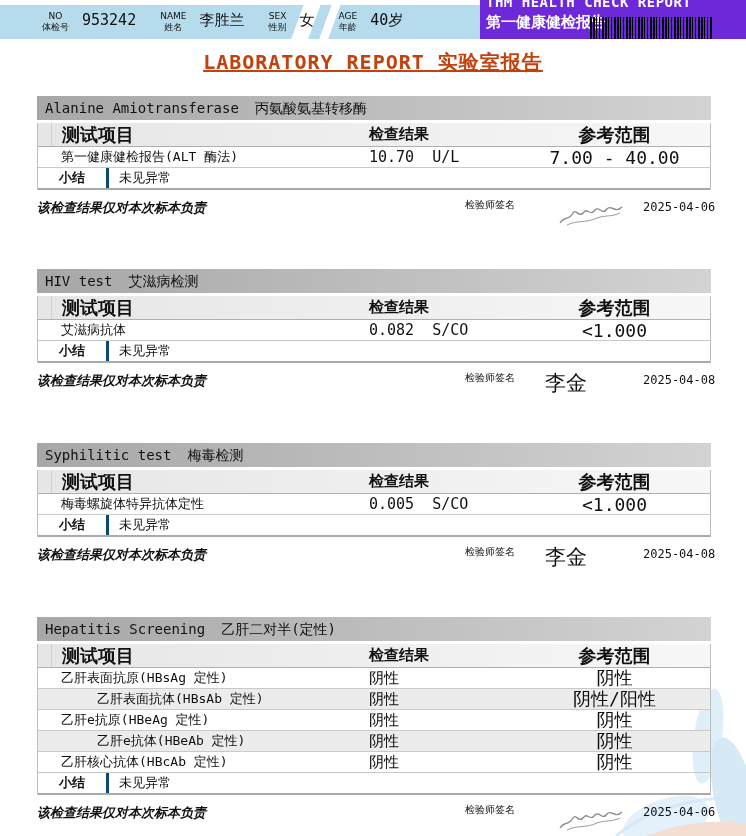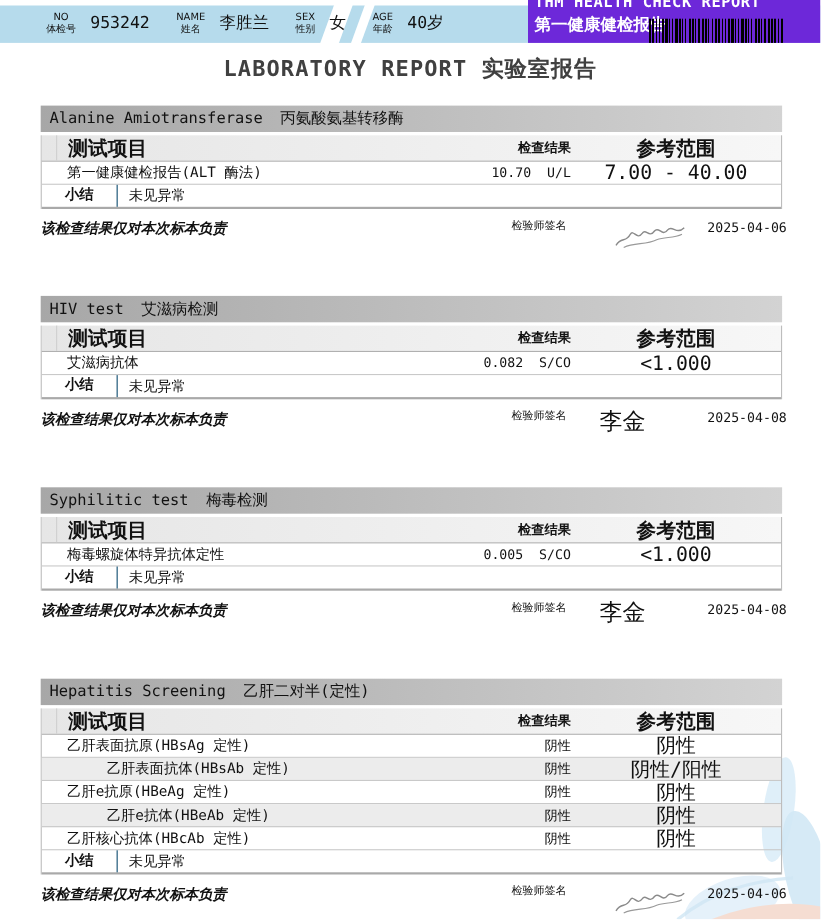--- a/index.html
+++ b/index.html
@@ -19,42 +19,42 @@
 
   
   .brand{position:absolute;right:0;top:0;width:266px;height:39px;background:#6d28d9;}
   .brand-en{position:absolute;left:6px;top:-6px;font-weight:bold;color:#fff;font-size:14px;
             letter-spacing:.5px;white-space:nowrap;}
   .brand-zh{position:absolute;left:6px;top:13px;font-weight:bold;color:#fff;font-size:15px;white-space:nowrap;}
   .barcode{position:absolute;left:110px;top:17px;width:122px;height:22px;
     background:repeating-linear-gradient(90deg,#000 0 2px,transparent 2px 3px,#000 3px 5px,
       transparent 5px 6px,#000 6px 7px,transparent 7px 9px,#000 9px 10px,transparent 10px 12px);}
 
-  .title{position:absolute;left:0;top:49px;width:100%;text-align:center;color:#404040;
-         font-weight:bold;font-size:20px;letter-spacing:1px;}
+  .title{position:absolute;left:0;top:49px;width:100%;text-align:center;color:#c2410c;
+         font-weight:bold;font-size:20px;letter-spacing:1px;text-decoration:underline;}
 
   
   .sec{position:absolute;left:37px;width:674px;}
   .sec-title{height:24px;line-height:24px;background:linear-gradient(to right,#a7a7a7,#d3d3d3);
              font-size:14px;padding-left:8px;}
   .sec-title .zh{margin-left:16px;}
   .tbl{border-left:1px solid #bdbdbd;border-right:1px solid #bdbdbd;margin-top:3px;}
   .thead{display:flex;height:23px;align-items:center;font-weight:bold;
          background:linear-gradient(to right,#e6e6e6,#f7f7f7);
          border-bottom:1px solid #b0b0b0;}
   .stub{width:13px;align-self:stretch;border-right:1px solid #cfcfcf;}
   .col-item{flex:1;padding-left:10px;font-size:18px;white-space:nowrap;overflow:hidden;}
-  .col-result{width:150px;text-align:right;font-size:12px;white-space:pre;}
+  .col-result{width:150px;text-align:left;font-size:15px;white-space:pre;}
   .col-range{width:191px;text-align:center;font-size:18px;white-space:pre;}
   .row{display:flex;height:20px;align-items:center;border-bottom:1px solid #c9c9c9;}
   .row .col-item{font-size:13px;padding-left:23px;}
   .row.alt{background:#ececec;padding-left:36px;}
   .sumrow{display:flex;height:20px;align-items:center;border-bottom:2px solid #a9a9a9;}
   .sum-label{width:68px;text-align:center;font-weight:bold;font-size:13px;
-             border-right:1px solid #0c4a6e;align-self:stretch;line-height:20px;}
+             border-right:3px solid #0c4a6e;align-self:stretch;line-height:20px;}
   .sum-text{padding-left:10px;font-size:13px;}
 
   .sec-footer{position:relative;height:36px;margin-top:5px;}
   .disclaimer{position:absolute;left:0;top:4px;font-style:italic;font-weight:bold;font-size:13px;
               white-space:nowrap;}
   .signer{position:absolute;left:428px;top:3px;font-size:10px;white-space:nowrap;}
   .sig-text{position:absolute;left:508px;top:1px;font-size:21px;white-space:nowrap;}
   .sig-scribble{position:absolute;left:520px;top:6px;}
   .sig-date{position:absolute;left:606px;top:5px;font-size:12px;white-space:nowrap;}
 

